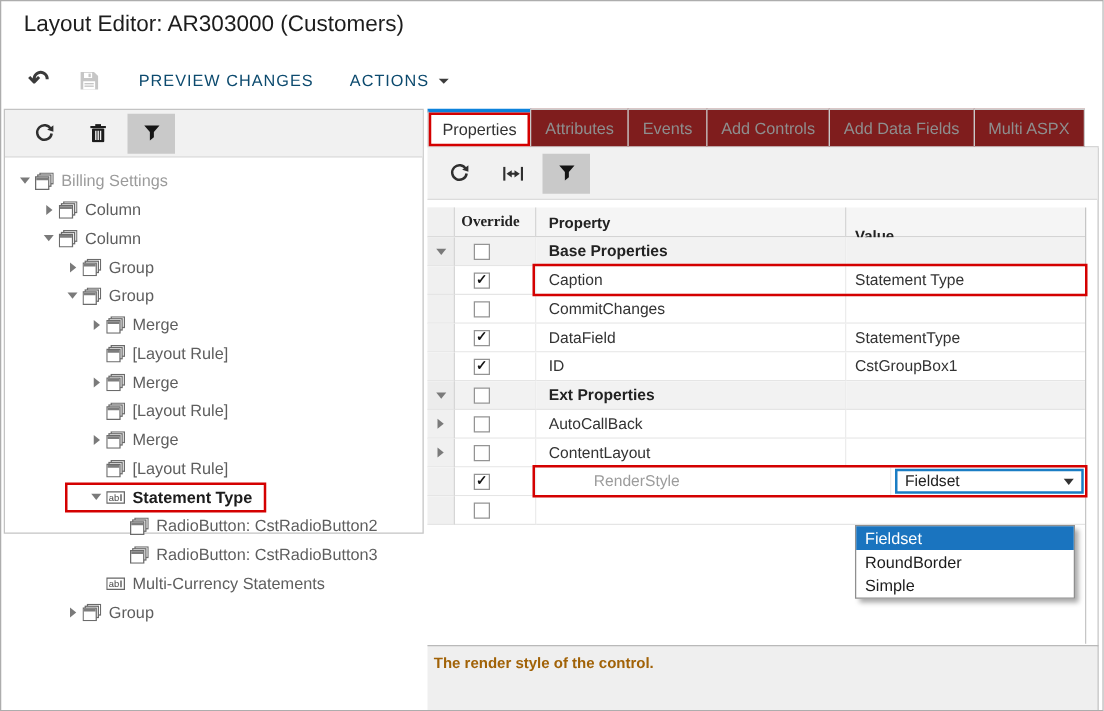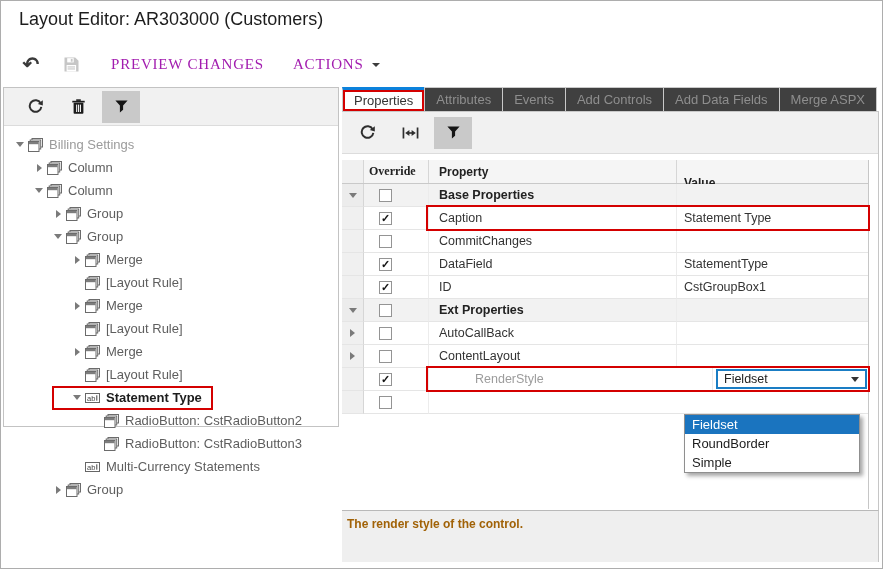--- a/index.html
+++ b/index.html
@@ -5,21 +5,21 @@
   html,body{margin:0;padding:0;background:#fff;}
   body{font-family:"Liberation Sans",sans-serif;}
   #window{position:relative;width:883px;height:569px;background:#fff;border:1px solid #adadad;box-sizing:border-box;overflow:hidden;}
 
   
   #page-title{position:absolute;left:18px;top:8px;font-size:18px;color:#1d1d1d;font-weight:400;}
   #main-toolbar{position:absolute;left:20px;top:50px;height:26px;display:flex;align-items:center;}
   .mtb-icon{display:flex;align-items:center;justify-content:center;width:20px;cursor:pointer;}
   .mtb-icon.undo{font-size:20px;color:#3a3a3a;font-weight:bold;margin-right:20px;line-height:1;}
   .mtb-icon.save{margin-right:30px;}
-  .tb-btn{font-size:15px;color:#a21caf;letter-spacing:.8px;display:flex;align-items:center;gap:8px;cursor:pointer;white-space:nowrap;font-family:Liberation Serif, serif;}
+  .tb-btn{font-size:13px;color:#0c4a6e;letter-spacing:.8px;display:flex;align-items:center;gap:8px;cursor:pointer;white-space:nowrap;}
   .tb-btn.preview{margin-right:29px;}
   .caret-sm{width:0;height:0;border-top:4px solid #3c3c3c;border-left:4px solid transparent;border-right:4px solid transparent;margin-top:1px;}
 
   
   #left-panel{position:absolute;left:2px;top:86px;width:336px;height:340px;border:1px solid #c3c3c3;box-sizing:border-box;background:#fff;}
   .panel-toolbar{height:38px;background:#f1f1f1;border-bottom:1px solid #dcdcdc;display:flex;align-items:center;padding-left:12px;gap:5px;box-sizing:border-box;}
   .ptb-btn{width:38px;height:32px;display:flex;align-items:center;justify-content:center;cursor:pointer;flex:none;}
   .ptb-btn.pressed{background:#c9c9c9;}
 
   #tree{padding-top:7px;}
@@ -29,22 +29,22 @@
   .arr i{display:block;width:0;height:0;}
   .arr.right i{border-left:5px solid #7a7a7a;border-top:4px solid transparent;border-bottom:4px solid transparent;}
   .arr.down  i{border-top:5px solid #7a7a7a;border-left:4px solid transparent;border-right:4px solid transparent;}
   .ticon{width:16px;height:14px;margin-right:5px;flex:none;display:flex;align-items:center;}
   .tree-row.muted .tlabel{color:#9b9b9b;}
   .tree-row.selected .tlabel{color:#1c1c1c;font-weight:bold;}
   .tree-row.selected .row-content{outline:2px solid var(--red);}
 
   
   #right-panel{position:absolute;left:341px;top:86px;width:537px;height:481px;}
-  .tabstrip{height:25px;display:flex;align-items:stretch;border-bottom:1px solid #c9c9c9;box-sizing:border-box;}
-  .tab{position:relative;background:#404040;border:1px solid #c9c9c9;border-bottom:none;margin-left:-1px;padding:0 11px;display:flex;align-items:center;font-size:13px;color:#8e8e8e;box-sizing:border-box;cursor:pointer;white-space:nowrap;}
+  .tabstrip{height:31px;display:flex;align-items:stretch;border-bottom:1px solid #c9c9c9;box-sizing:border-box;}
+  .tab{position:relative;background:#7f1d1d;border:1px solid #c9c9c9;border-bottom:none;margin-left:-1px;padding:0 11px;display:flex;align-items:center;font-size:13px;color:#8e8e8e;box-sizing:border-box;cursor:pointer;white-space:nowrap;}
   .tab:first-child{margin-left:0;}
   .tab.active{background:#fff;color:#333;border-top:3px solid var(--tab-blue);}
   .tab.annotated::after{content:"";position:absolute;left:0;right:0;top:0;bottom:0;border:2px solid var(--red);pointer-events:none;z-index:5;}
 
   .below-tabs{position:relative;height:450px;border-right:1px solid #c6c6c6;box-sizing:border-box;}
   .rp-toolbar{height:42px;background:#f1f1f1;border-bottom:1px solid #dcdcdc;display:flex;align-items:center;padding-left:6px;gap:5px;box-sizing:border-box;}
 
   .grid-wrap{position:relative;margin-top:6px;width:527px;height:349px;border-right:1px solid #c6c6c6;box-sizing:border-box;background:#fff;}
   .grid-header{height:24px;display:flex;background:#f5f5f5;border-bottom:1px solid #c9c9c9;box-sizing:border-box;font-size:12px;font-weight:bold;color:#222;}
   .gh-cell{display:flex;align-items:center;box-sizing:border-box;border-right:1px solid #d6d6d6;}
@@ -383,21 +383,21 @@
         <div class="tab">
           <span class="tab-label">Events</span>
         </div>
         <div class="tab">
           <span class="tab-label">Add Controls</span>
         </div>
         <div class="tab">
           <span class="tab-label">Add Data Fields</span>
         </div>
         <div class="tab">
-          <span class="tab-label">Merge ASPX</span>
+          <span class="tab-label">Multi ASPX</span>
         </div>
       </div>
     <div class="below-tabs">
       <div class="rp-toolbar" id="right-tb">
           <span class="ptb-btn">
             <svg width="15" height="15" viewBox="0 0 16 16">
               <path d="M13.5 4.5 A6.2 6.2 0 1 0 14.2 8.3" fill="none" stroke="#2f2f2f" stroke-width="2.1"></path>
               <polygon points="15.8,1.2 15.8,6.8 10.4,5.2" fill="#2f2f2f"></polygon>
             </svg>
           </span>

